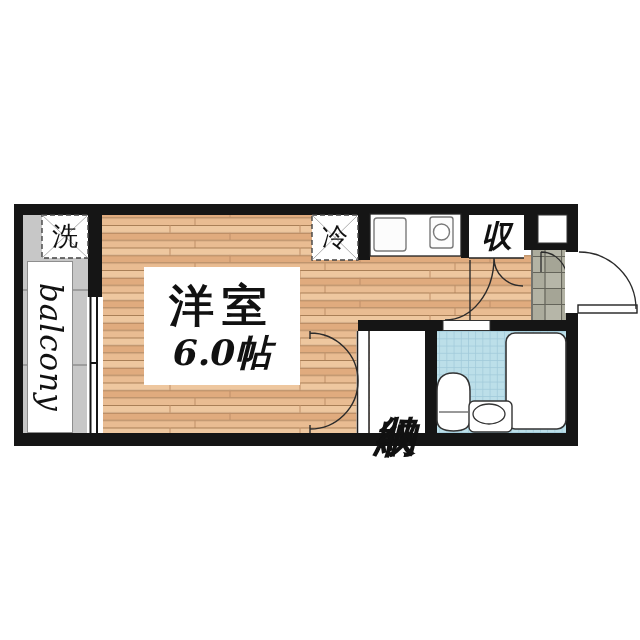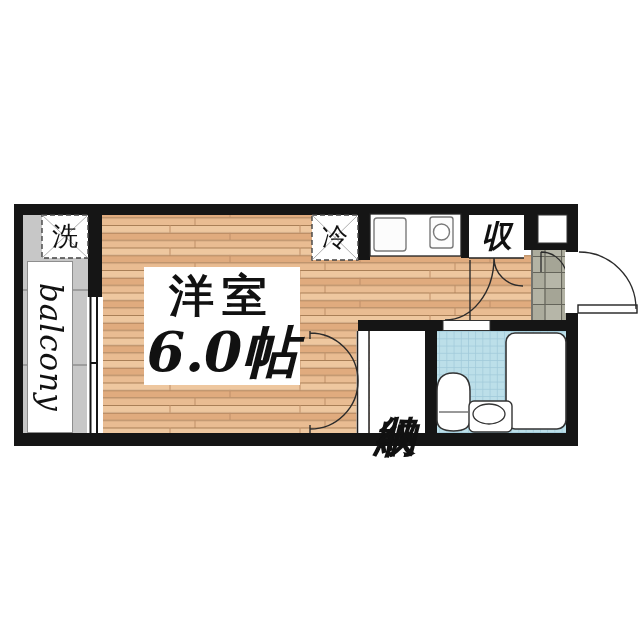--- a/index.html
+++ b/index.html
@@ -9,21 +9,21 @@
   .lbl{position:absolute;display:flex;align-items:center;justify-content:center;
        color:#111;line-height:1;}
   .lbl-washer{left:42px;top:214px;width:46px;height:44px;font-size:26px;}
   .lbl-fridge{left:312px;top:214px;width:46px;height:46px;font-size:26px;}
   .lbl-balcony{left:27px;top:261px;width:44px;height:170px;background:#ffffff;
        border:1px solid #8e8e8e;writing-mode:vertical-rl;font-style:italic;
        font-size:31px;letter-spacing:1px;}
   .lbl-room{left:144px;top:267px;width:156px;height:118px;background:#ffffff;
        flex-direction:column;gap:6px;}
   .lbl-room .name{font-size:45px;font-weight:bold;letter-spacing:8px;}
-  .lbl-room .size{font-size:55px;font-style:italic;font-weight:bold;}
+  .lbl-room .size{font-size:36px;font-style:italic;font-weight:bold;}
   .lbl-storage-upper{left:469px;top:214px;width:55px;height:44px;
        font-size:31px;font-style:italic;font-weight:bold;}
   .lbl-closet{left:366px;top:332px;width:58px;height:100px;writing-mode:vertical-rl;
        font-size:42px;font-style:italic;font-weight:bold;letter-spacing:0;}
 </style>
 </head>
 <body>
 
 <div id="stage">
 

